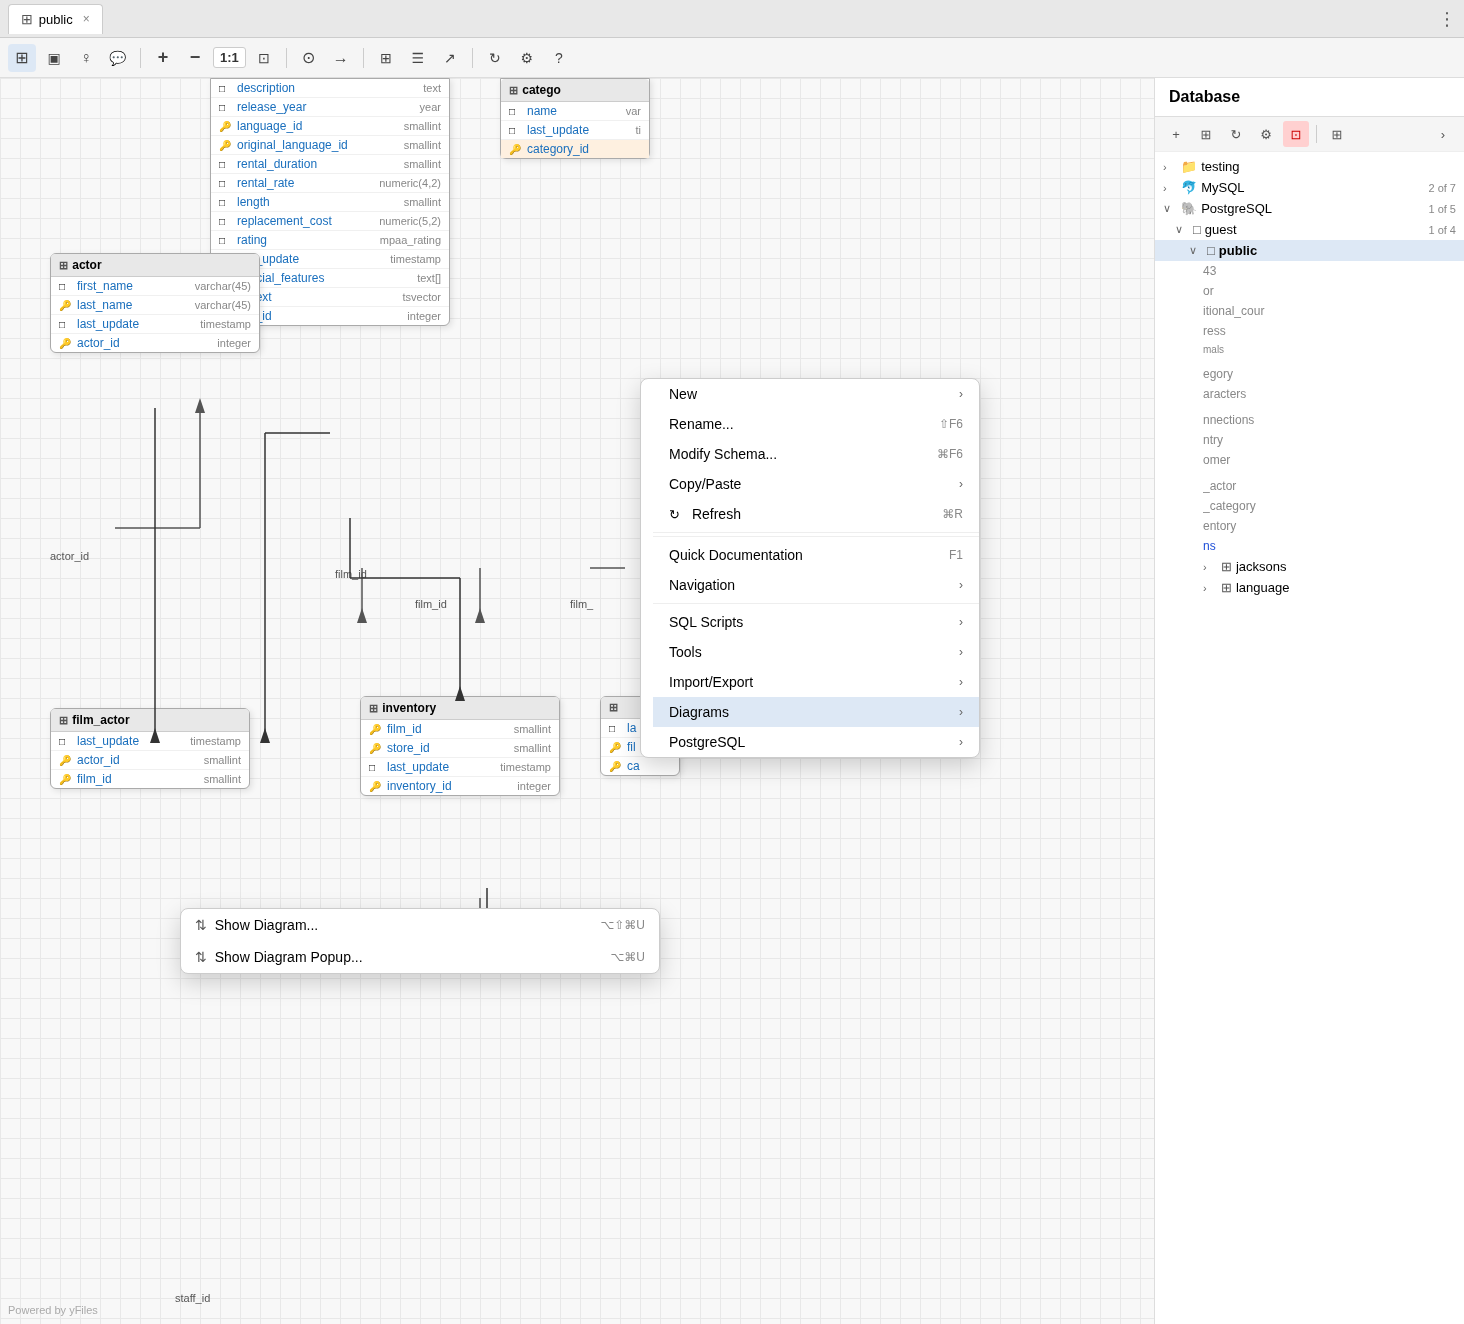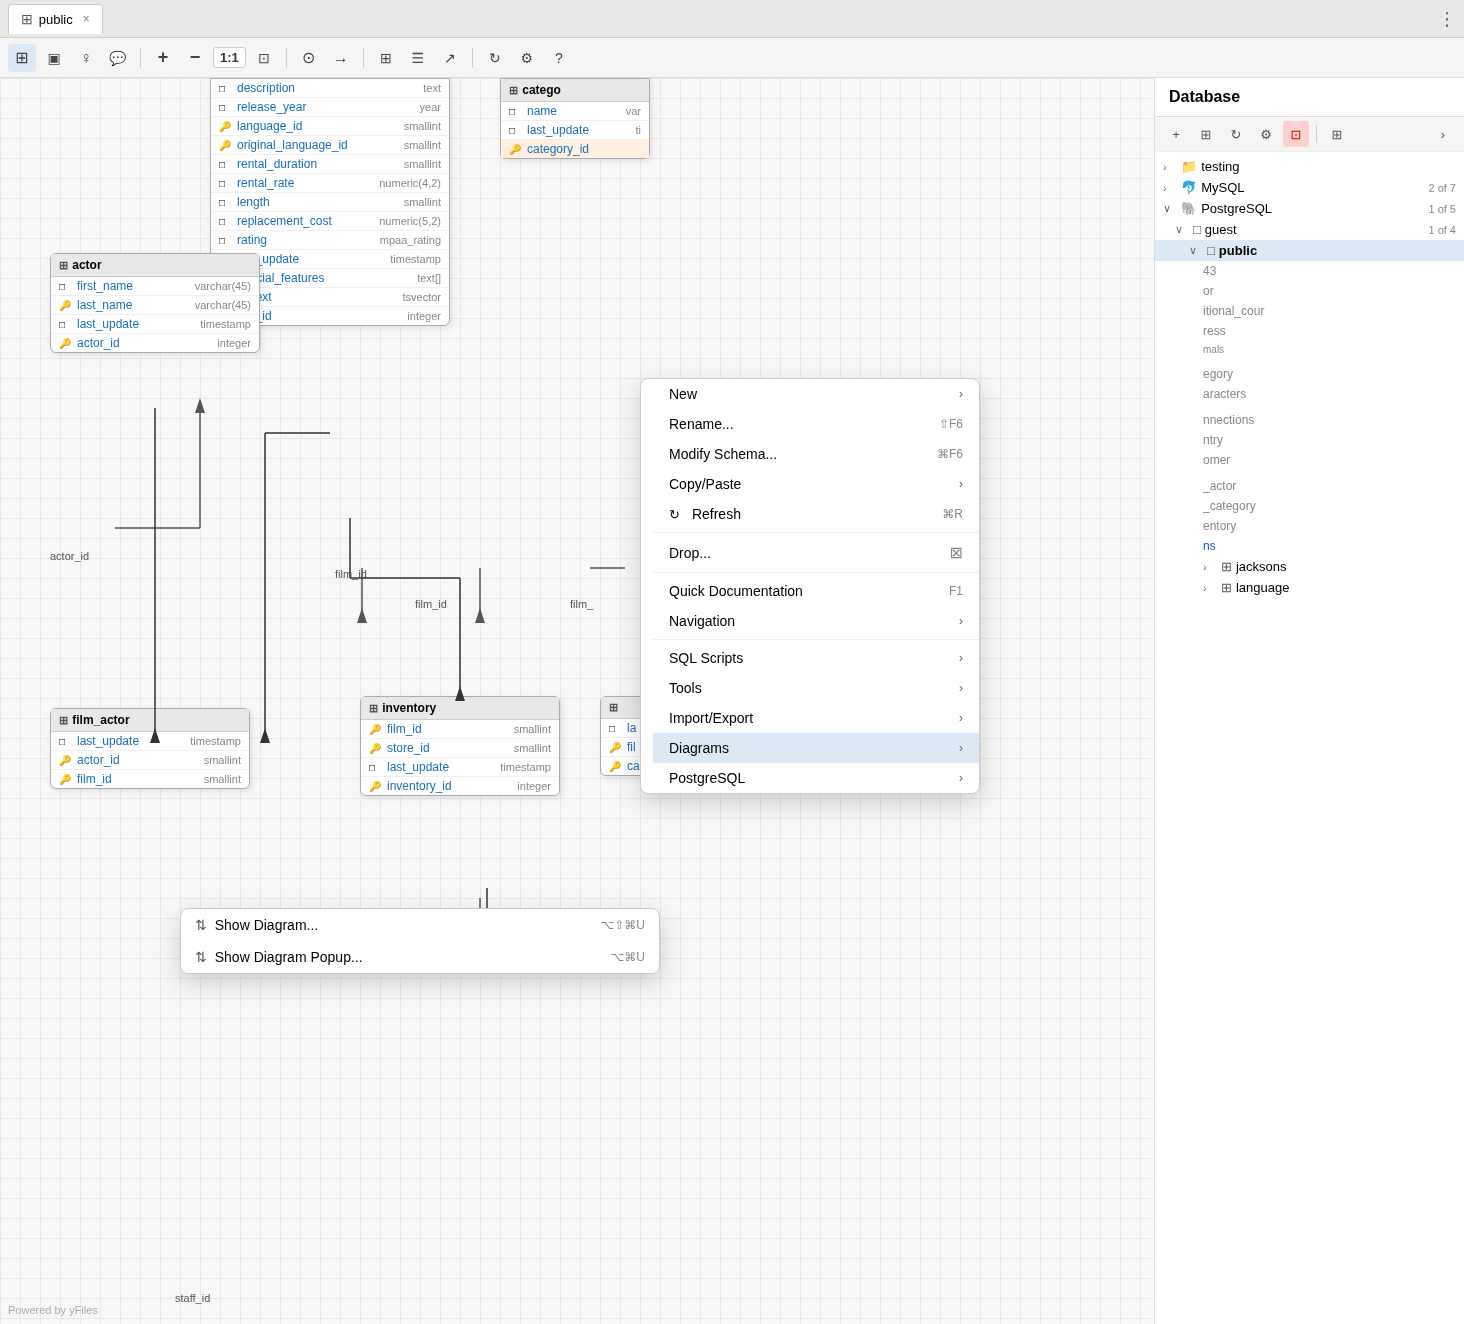--- a/index.html
+++ b/index.html
@@ -413,26 +413,20 @@
         <span class="cm-item-arrow">›</span>
       </div>
       <div class="cm-item">
         <div class="cm-item-left">
           <span style="font-size:13px;margin-right:4px;">↻</span>
           <span class="cm-item-label">Refresh</span>
         </div>
         <span class="cm-item-shortcut">⌘R</span>
       </div>
       <div class="cm-separator"></div>
-      <div class="cm-item">
-        <div class="cm-item-left">
-            <span class="cm-item-label">Drop...</span>
-          </div>
-        <span class="cm-item-shortcut" style="font-size:16px;">⊠</span>
-      </div>
       <div class="cm-separator"></div>
       <div class="cm-item">
         <div class="cm-item-left">
             <span class="cm-item-label">Quick Documentation</span>
           </div>
         <span class="cm-item-shortcut">F1</span>
       </div>
       <div class="cm-item">
         <div class="cm-item-left">
             <span class="cm-item-label">Navigation</span>

